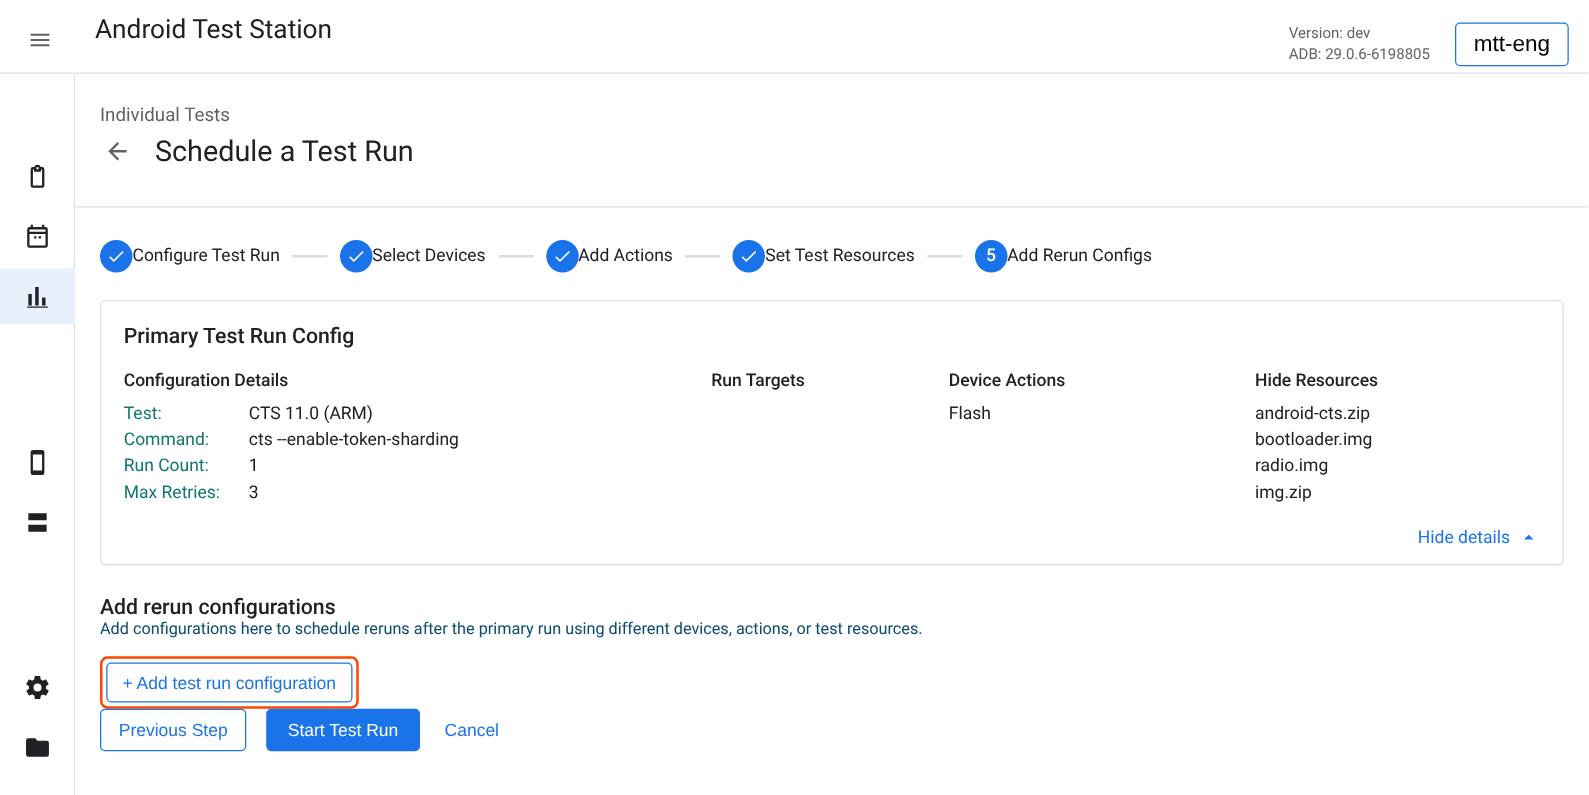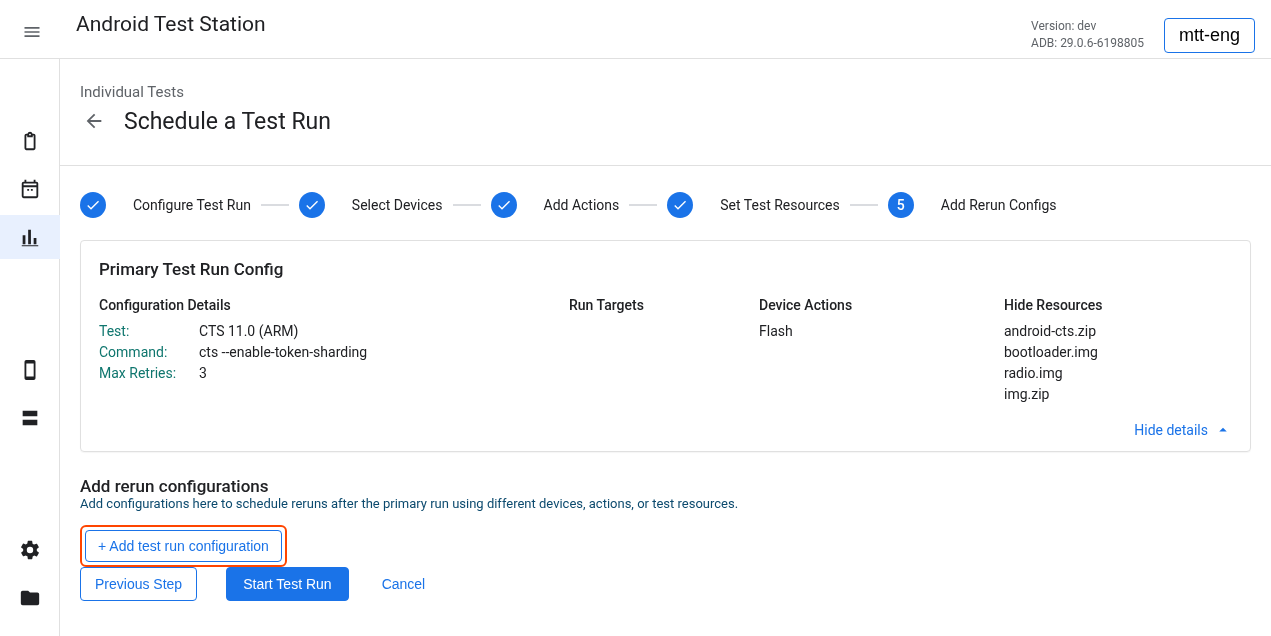--- a/index.html
+++ b/index.html
@@ -117,21 +117,21 @@
     
     .stepper {
       display: flex;
       align-items: center;
       gap: 10px;
       margin-bottom: 22px;
     }
     .step {
       display: flex;
       align-items: center;
-      gap: 27px;
+      gap: 0;
       cursor: pointer;
     }
     .step-circle {
       width: 26px; height: 26px;
       border-radius: 50%;
       background: #1a73e8;
       color: #fff;
       display: flex; align-items: center; justify-content: center;
       font-size: 14px;
       font-weight: 500;
@@ -204,21 +204,21 @@
     .add-config-btn {
       border: 1px solid #1a73e8;
       color: #1a73e8;
       background: #fff;
       padding: 7px 12px;
       border-radius: 4px;
       font-size: 14px;
       cursor: pointer;
     }
 
-    .action-row { display: flex; align-items: center; gap: 29px; }
+    .action-row { display: flex; align-items: center; gap: 16px; }
     .btn-outline {
       border: 1px solid #1a73e8;
       color: #1a73e8;
       background: #fff;
       padding: 8px 14px;
       border-radius: 4px;
       font-size: 14px;
       cursor: pointer;
     }
     .btn-fill {
@@ -365,20 +365,24 @@
           <div class="col-header">Configuration Details</div>
           <div class="kv-row">
               <span class="kv-label">Test:</span>
               <span class="kv-val">CTS 11.0 (ARM)</span>
             </div>
           <div class="kv-row">
               <span class="kv-label">Command:</span>
               <span class="kv-val">cts --enable-token-sharding</span>
             </div>
           <div class="kv-row">
+              <span class="kv-label">Run Count:</span>
+              <span class="kv-val">1</span>
+            </div>
+          <div class="kv-row">
               <span class="kv-label">Max Retries:</span>
               <span class="kv-val">3</span>
             </div>
         </div>
         <div>
           <div class="col-header">Run Targets</div>
         </div>
         <div>
           <div class="col-header">Device Actions</div>
           <div class="da-list">

